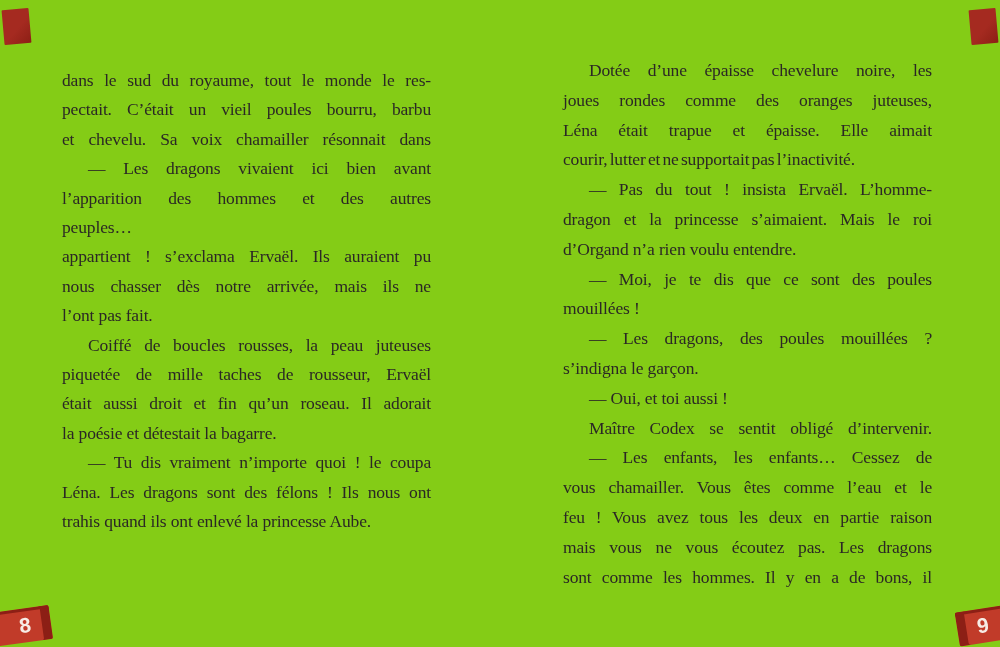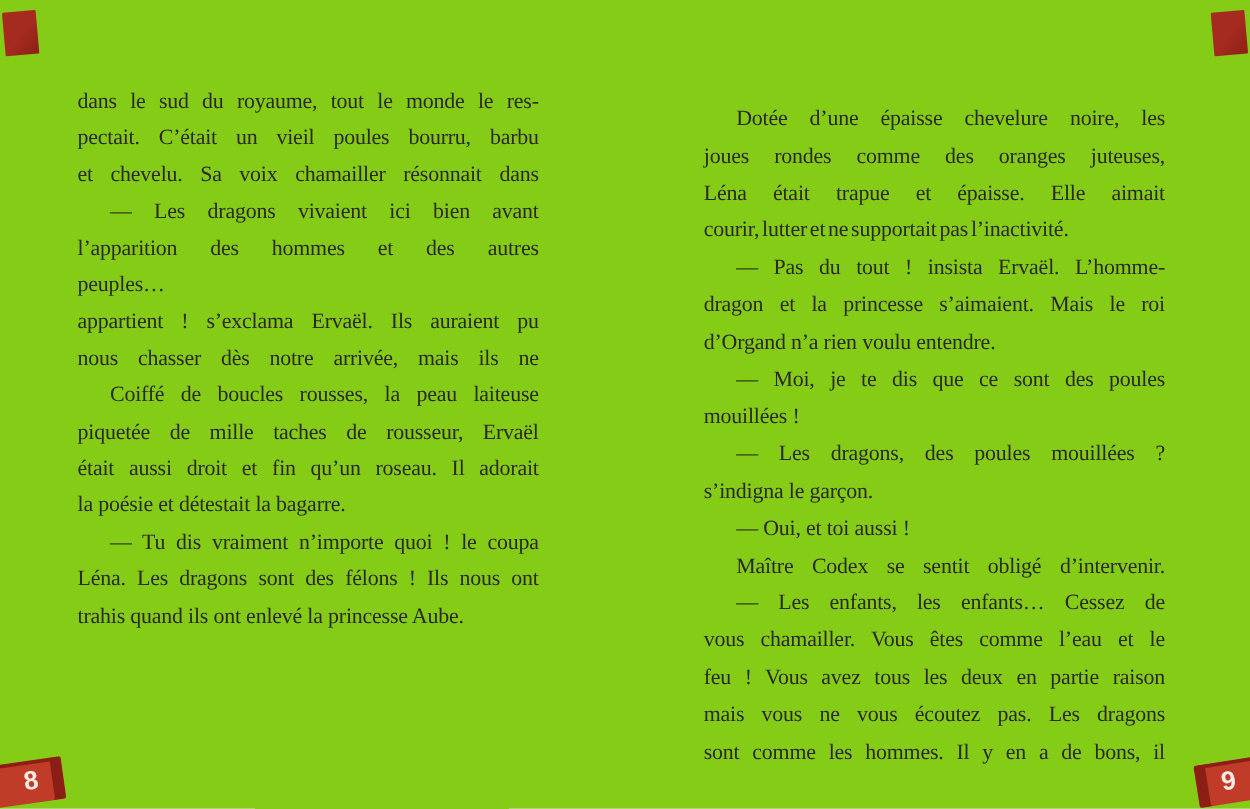--- a/index.html
+++ b/index.html
@@ -12,21 +12,21 @@
     color:#2b2825;
     text-decoration:underline;
   }
   .col {
     position:absolute;
     width:369px;
     font-size:17.5px;
     letter-spacing:-0.15px;
   }
   #col-left  { left:62px;  top:66px; line-height:29.4px; }
-  #col-right { left:563px; top:80px; line-height:29.8px; }
+  #col-right { left:563px; top:56px; line-height:29.8px; }
   .line { text-align:justify; text-align-last:justify; }
   .line.end { text-align-last:left; }
   .line.ind { padding-left:26px; }
   .line.tight { word-spacing:-2px; }
 
   
   .tab {
     position:absolute;
     width:52px; height:34px;
     background:#c13b29;
@@ -67,21 +67,22 @@
 
   <div class="col" id="col-left">
       <div class="line">dans le sud du royaume, tout le monde le res-</div>
       <div class="line">pectait. C’était un vieil poules bourru, barbu</div>
       <div class="line">et chevelu. Sa voix chamailler résonnait dans</div>
       <div class="line ind">— Les dragons vivaient ici bien avant</div>
       <div class="line">l’apparition des hommes et des autres</div>
       <div class="line end">peuples…</div>
       <div class="line">appartient ! s’exclama Ervaël. Ils auraient pu</div>
       <div class="line">nous chasser dès notre arrivée, mais ils ne</div>
-      <div class="line ind">Coiffé de boucles rousses, la peau laiteuse</div>
+      <div class="line end">l’ont pas fait.</div>
+      <div class="line ind">Coiffé de boucles rousses, la peau juteuses</div>
       <div class="line">piquetée de mille taches de rousseur, Ervaël</div>
       <div class="line tight">était aussi droit et fin qu’un roseau. Il adorait</div>
       <div class="line end">la poésie et détestait la bagarre.</div>
       <div class="line ind tight">— Tu dis vraiment n’importe quoi ! le coupa</div>
       <div class="line tight">Léna. Les dragons sont des félons ! Ils nous ont</div>
       <div class="line end">trahis quand ils ont enlevé la princesse Aube.</div>
     </div>
 
   <div class="col" id="col-right">
       <div class="line ind">Dotée d’une épaisse chevelure noire, les</div>

